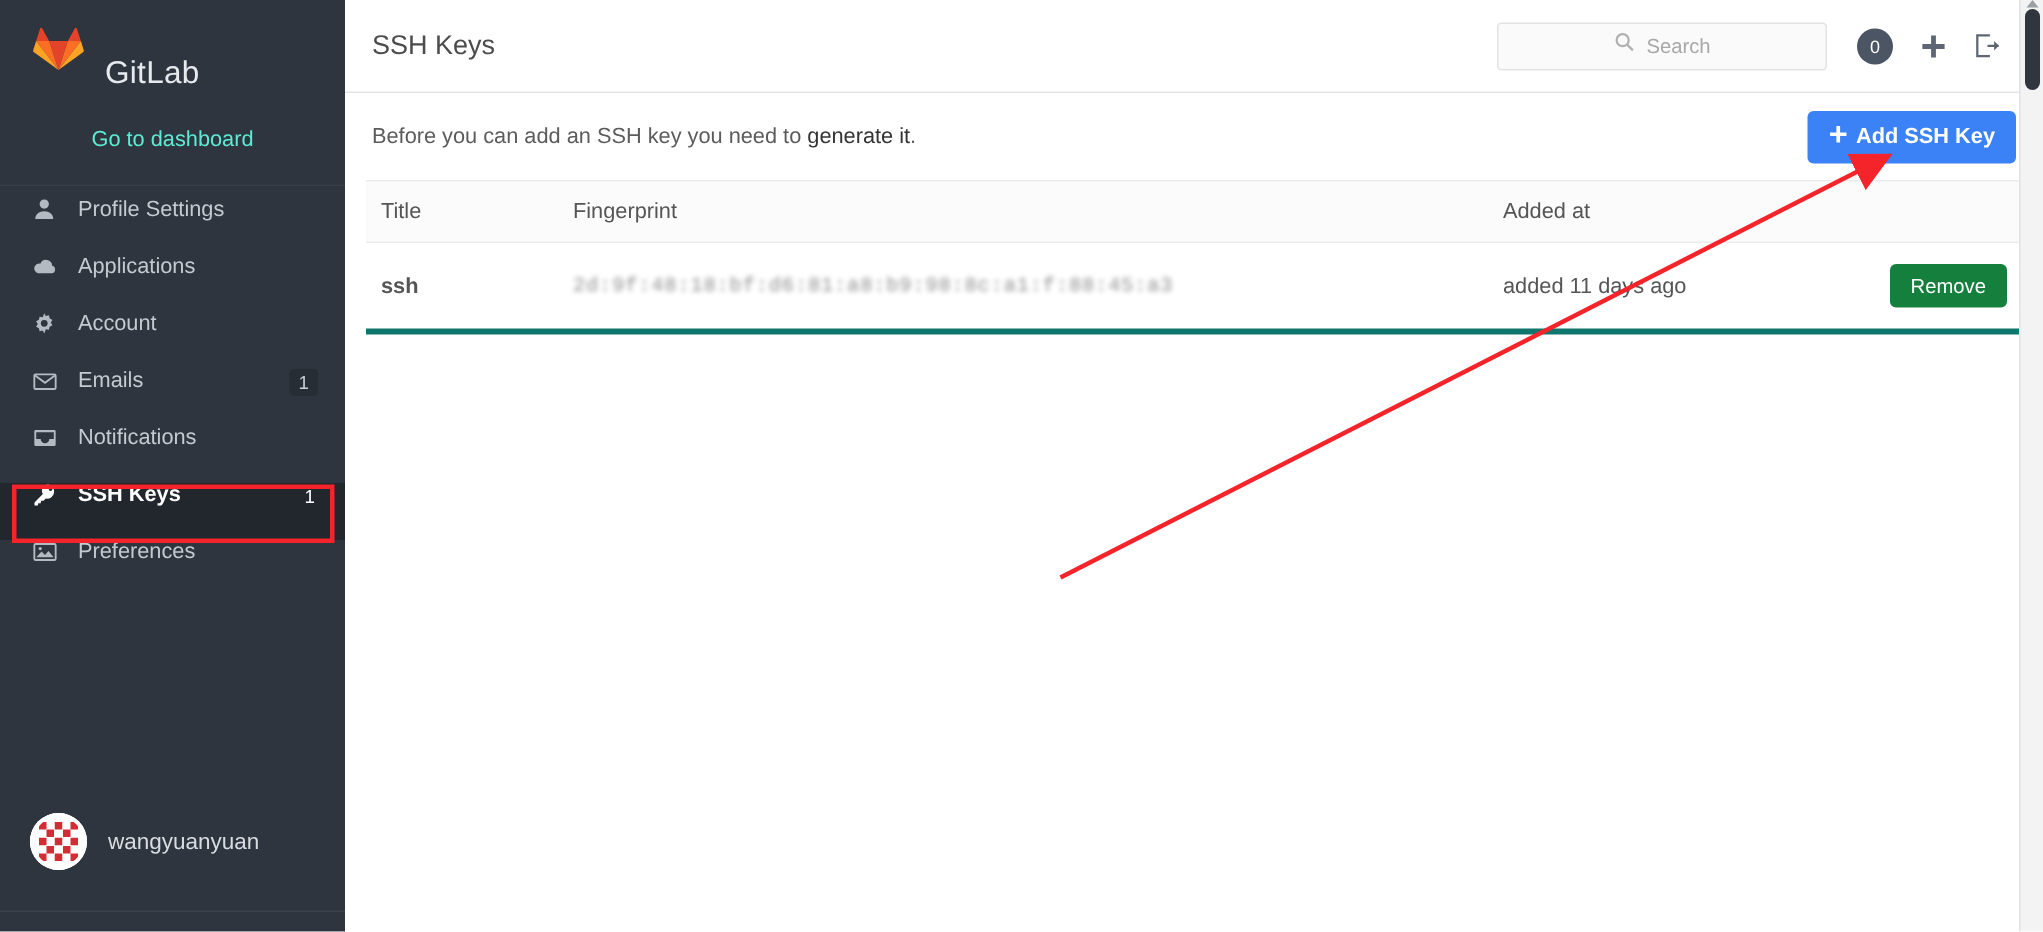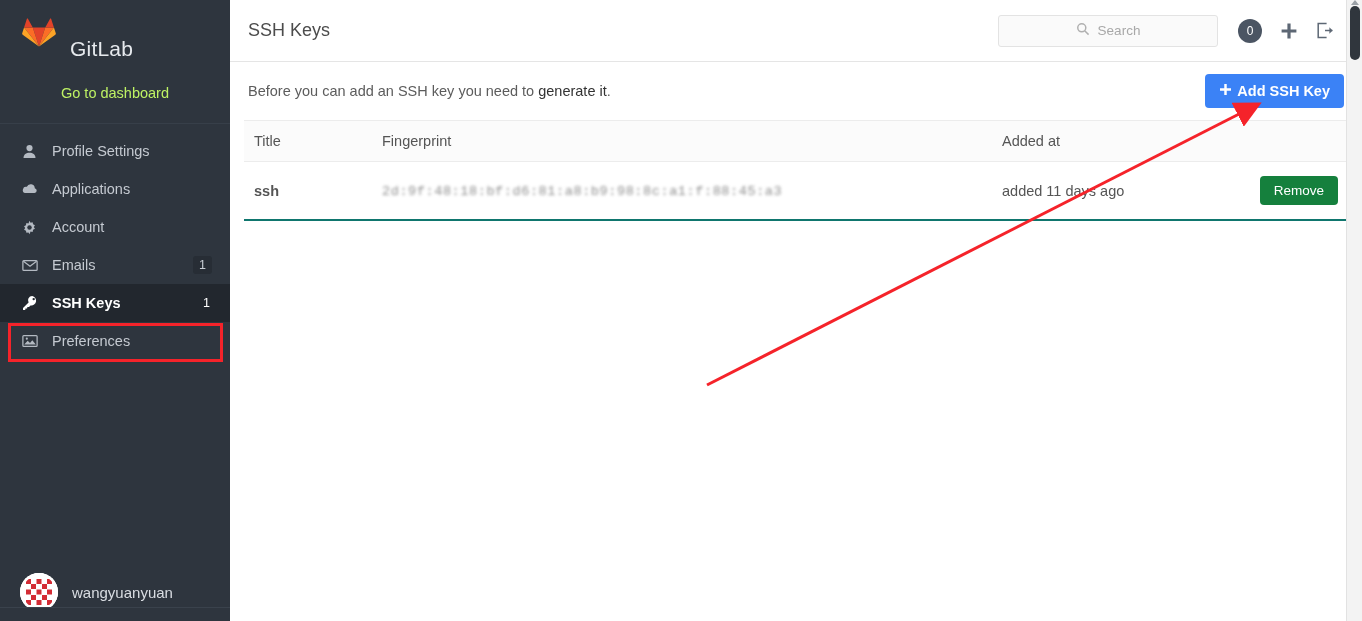--- a/index.html
+++ b/index.html
@@ -48,32 +48,32 @@
     font-size: 21px;
     margin-left: 14px;
     letter-spacing: .2px;
     margin-top: 36px;
   }
   .go-dashboard {
     height: 62px;
     display: flex;
     align-items: center;
     justify-content: center;
-    color: #bef264;
+    color: #5eead4;
     font-size: 14.5px;
     border-bottom: 1px solid #373f49;
     box-sizing: border-box;
   }
   .nav {
     padding-top: 8px;
   }
   .nav-item {
     height: 38px;
     display: flex;
-    align-items: center;
+    align-items: flex-start;
     padding: 0 18px 0 22px;
     box-sizing: border-box;
     color: #c5cad1;
     font-size: 14.5px;
     position: relative;
   }
   .nav-item .ic {
     width: 22px;
     flex: 0 0 22px;
     display: flex;
@@ -102,21 +102,21 @@
   .nav-item.active .count-badge {
     background: transparent;
     color: #ffffff;
     font-weight: normal;
     padding-right: 2px;
   }
 
   .user-box {
     position: absolute;
     left: 0;
-    bottom: 1px;
+    bottom: 32px;
     width: 230px;
     height: 56px;
     display: flex;
     align-items: center;
     padding-left: 20px;
     box-sizing: border-box;
   }
   .avatar {
     width: 38px;
     height: 38px;
@@ -262,21 +262,21 @@
     font-size: 14.5px;
     color: #555555;
     padding: 12px 10px;
     border-bottom: 1px solid #ececec;
     border-top: 1px solid #ececec;
   }
   table.keys td {
     padding: 14px 10px;
     font-size: 14.5px;
     color: #555555;
-    border-bottom: 2px solid #0f766e;
+    border-bottom: 4px solid #0f766e;
     vertical-align: middle;
   }
   .col-title { width: 108px; }
   .col-fp { width: 600px; }
   .col-added { width: auto; }
   .col-act { width: 120px; }
   .cell-title { font-weight: bold; color: #333333; }
   .btn-remove {
     background: #e8496b;
     color: #ffffff;
@@ -408,20 +408,28 @@
         <span class="ic">
           <svg width="16" height="16" viewBox="0 0 18 14" fill="none" stroke="currentColor" stroke-width="1.4">
             <rect x="1" y="2" width="16" height="11" rx="1"></rect>
             <path d="M1.6 2.8 L9 8.4 L16.4 2.8"></path>
           </svg>
         </span>
         <span class="lbl">Emails</span>
         <span class="count-badge">1</span>
       </div>
 
+      <div class="nav-item">
+        <span class="ic">
+          <svg width="16" height="16" viewBox="0 0 18 14" fill="currentColor">
+            <path d="M2 1h14a1 1 0 0 1 1 1v10a1 1 0 0 1-1 1H2a1 1 0 0 1-1-1V2a1 1 0 0 1 1-1zm.4 1.6v5.1h3.4a3.2 3.2 0 0 0 6.4 0h3.4V2.6z"></path>
+          </svg>
+        </span>
+        <span class="lbl">Notifications</span>
+      </div>
 
       <div class="nav-item active">
         <span class="ic">
           <svg width="16" height="16" viewBox="0 0 16 16" fill="currentColor">
             <path d="M10.2 1a4.2 4.2 0 0 0-3.6 6.4L1 13v2h2.2l.3-1.5h1.6l.3-1.6h1.6l1.5-1.5A4.2 4.2 0 1 0 10.2 1zm1.5 4.3a1.2 1.2 0 1 1 0-2.4 1.2 1.2 0 0 1 0 2.4z"></path>
           </svg>
         </span>
         <span class="lbl">SSH Keys</span>
         <span class="count-badge">1</span>
       </div>

